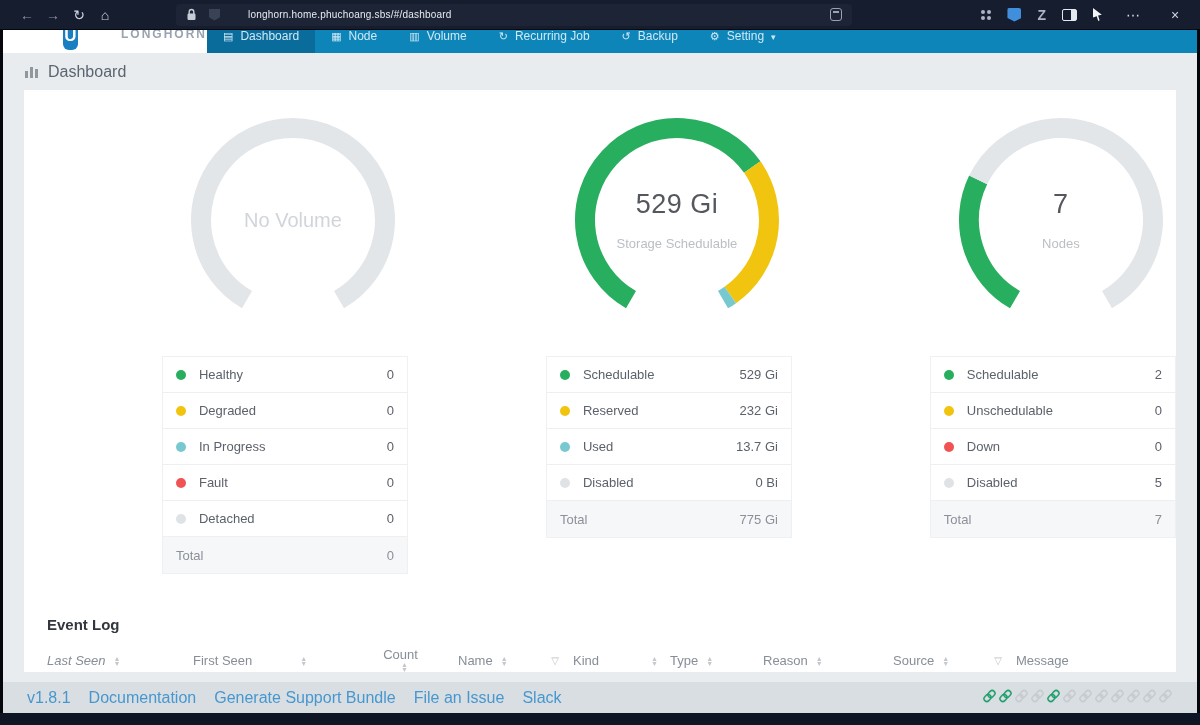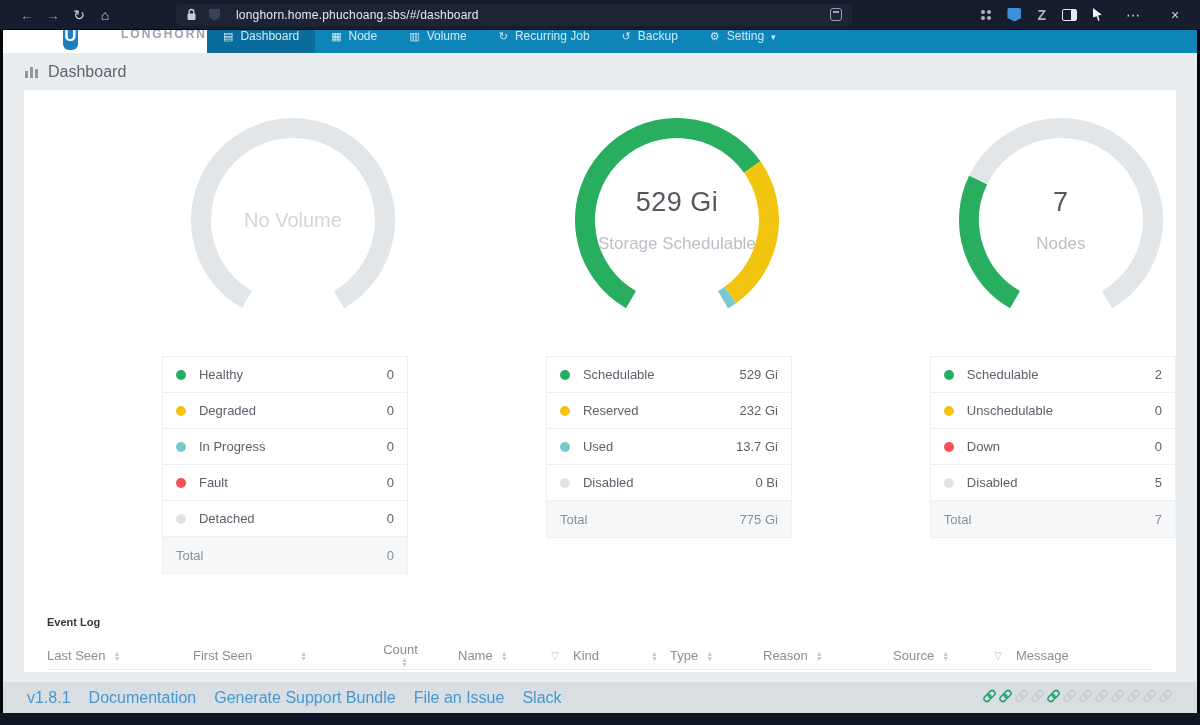--- a/index.html
+++ b/index.html
@@ -6,21 +6,21 @@
   body { font-family:"Liberation Sans", sans-serif; background:#05070d; }
   .window { position:relative; width:1200px; height:725px; background:#05070d; overflow:hidden; }
 
   
   .browser-bar { position:absolute; top:0; left:0; right:0; height:29px; background:#161d2f; display:flex; align-items:center; padding:0 12px 0 14px; }
   .b-icon { color:#8d94a8; font-size:14px; width:26px; text-align:center; cursor:default; }
   .b-icon.bright { color:#cfd6e4; }
   .url-box { display:flex; align-items:center; margin-left:58px; width:676px; height:22px; background:#1d2435; border-radius:4px; padding:0 10px; }
   .lock-svg { flex:0 0 auto; }
   .dim-shield { width:11px; height:12px; background:#3a4258; margin-left:12px; clip-path:polygon(50% 100%, 0 72%, 0 0, 100% 0, 100% 72%); }
-  .url-text { color:#e7ebf3; font-size:12px; margin-left:16px; letter-spacing:.2px; }
+  .url-text { color:#e7ebf3; font-size:10px; margin-left:28px; letter-spacing:.2px; }
   .reader-icon { margin-left:auto; width:12px; height:13px; border:1.5px solid #9aa1b4; border-radius:3px; position:relative; }
   .reader-icon::after { content:""; position:absolute; left:2px; right:2px; top:2px; height:2px; background:#9aa1b4; }
   .ext-area { margin-left:auto; display:flex; align-items:center; gap:16px; }
   .clover { width:10px; height:10px; position:relative; }
   .clover i { position:absolute; width:4px; height:4px; border-radius:50%; background:#aeb4c4; }
   .clover i:nth-child(1){left:0;top:0} .clover i:nth-child(2){right:0;top:0} .clover i:nth-child(3){left:0;bottom:0} .clover i:nth-child(4){right:0;bottom:0}
   .bw-shield { width:14px; height:14px; background:#3f8fdd; border-radius:2px; clip-path:polygon(50% 100%, 0 75%, 0 0, 100% 0, 100% 75%); }
   .z-letter { color:#aeb4c4; font-weight:bold; font-size:14px; }
   .panel-icon { width:15px; height:12px; border:1.5px solid #e4e8f0; border-radius:2px; position:relative; }
   .panel-icon::after { content:""; position:absolute; top:0; bottom:0; right:0; width:5px; background:#e4e8f0; }
@@ -44,32 +44,32 @@
   
   .breadcrumb { height:37px; display:flex; align-items:center; gap:9px; padding-left:22px; color:#5b6570; font-size:16px; }
 
   
   .card { position:relative; margin:0 21px; background:#ffffff; height:582px; padding-top:26px; overflow:hidden; }
   .panels-row { display:flex; }
   .panel { width:33.33%; display:flex; flex-direction:column; align-items:flex-end; }
   .gauge-wrap { position:relative; width:230px; height:208px; }
   .center-text { position:absolute; inset:0; display:flex; flex-direction:column; align-items:center; justify-content:center; pointer-events:none; }
   .gauge-value { font-size:27px; color:#54585e; letter-spacing:.5px; }
-  .gauge-label { margin-top:16px; font-size:17px; color:#b9bfc5; }
+  .gauge-label { margin-top:16px; font-size:13px; color:#b9bfc5; }
   .panel.empty .gauge-label { font-size:20px; color:#d0d5db; margin-top:0; }
 
   .stat-table { width:246px; margin-top:32px; border:1px solid #eef0f2; font-size:13px; color:#5c626b; }
   .stat-row { height:36px; display:flex; align-items:center; padding:0 13px; border-bottom:1px solid #edeff1; }
   .dot { width:10px; height:10px; border-radius:50%; margin-right:13px; flex:0 0 auto; }
   .stat-value { margin-left:auto; }
   .total-row { height:36px; background:#f6f7f8; display:flex; align-items:center; padding:0 13px; color:#8b9099; }
 
   
   .event-log { margin:42px 23px 0; }
-  .event-title { font-size:11px; font-weight:bold; color:#33383f; }
+  .event-title { font-size:15px; font-weight:bold; color:#33383f; }
   .event-header { display:flex; align-items:center; margin-top:14px; height:28px; border-bottom:1px solid #e6e9eb; font-size:13px; color:#878e97; }
   .eh-cell { display:flex; align-items:center; height:100%; }
   .sorter { display:inline-flex; flex-direction:column; margin-left:8px; }
   .sorter span { font-size:7px; line-height:5px; color:#c3c8ce; }
   .funnel { margin-left:auto; margin-right:14px; color:#b9bfc6; font-size:10px; }
 
   
   .footer { position:absolute; bottom:0; left:0; right:0; height:31px; background:#d9dee2; display:flex; align-items:center; padding:0 24px; font-size:16px; }
   .version { color:#4797cf; margin-right:18px; }
   .f-link { color:#4797cf; margin-right:18px; text-decoration:none; cursor:pointer; }
@@ -265,21 +265,21 @@
               <div class="total-row">
                 <span>Total</span>
                 <span class="stat-value">7</span>
               </div>
             </div>
           </div>
         </div>
       <div class="event-log">
         <div class="event-title">Event Log</div>
         <div class="event-header">
-            <div class="eh-cell" style="width: 146px;">
+            <div class="eh-cell" style="width: 146px; font-style: italic;">
               <span>Last Seen</span>
               <span class="sorter">
                 <span>▲</span>
                 <span>▼</span>
               </span>
             </div>
             <div class="eh-cell" style="width: 150px; gap: 40px;">
               <span>First Seen</span>
               <span class="sorter">
                 <span>▲</span>

